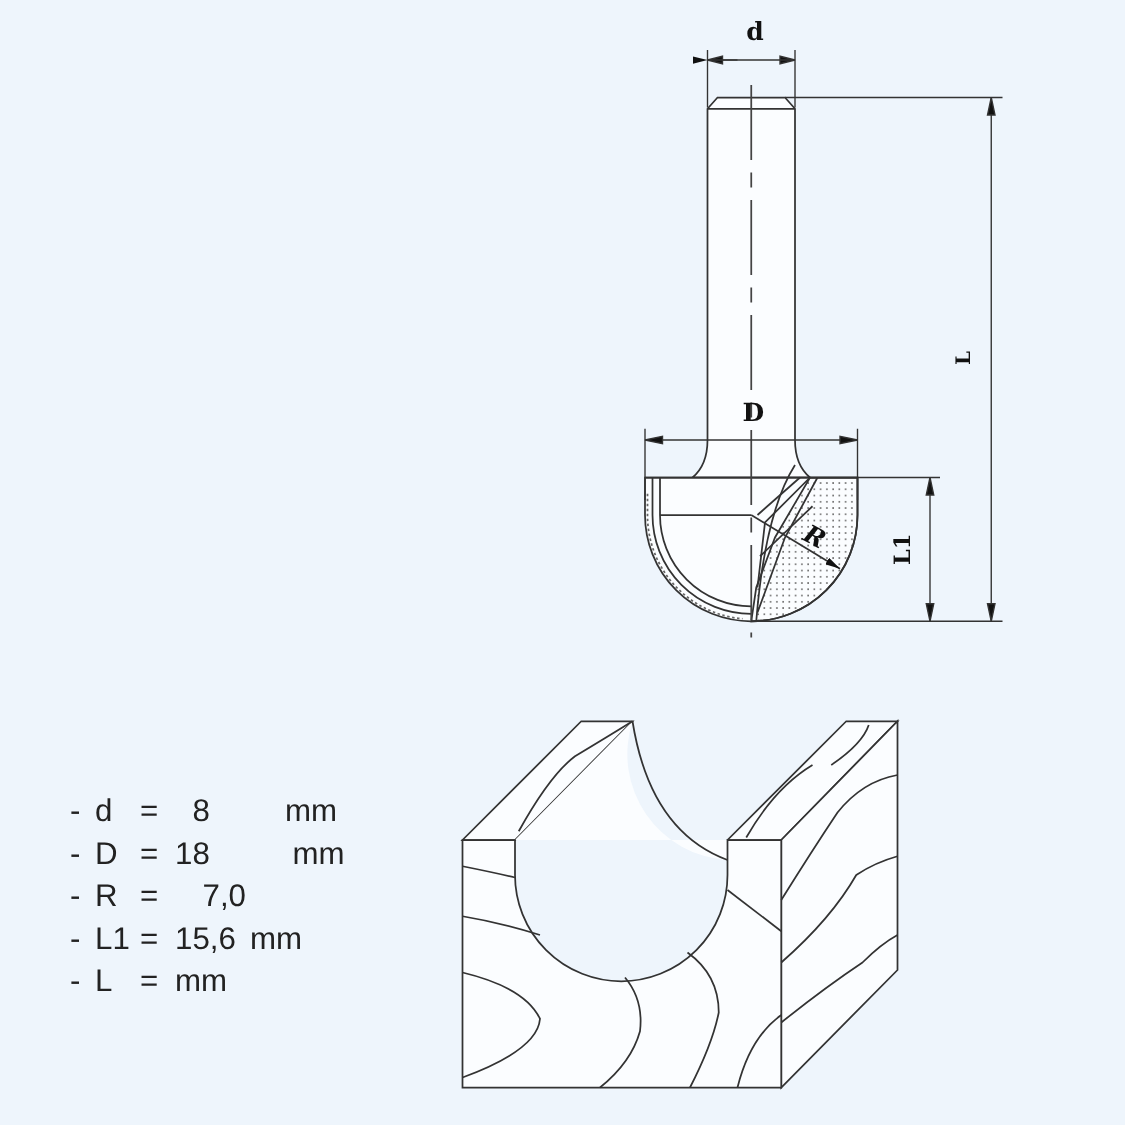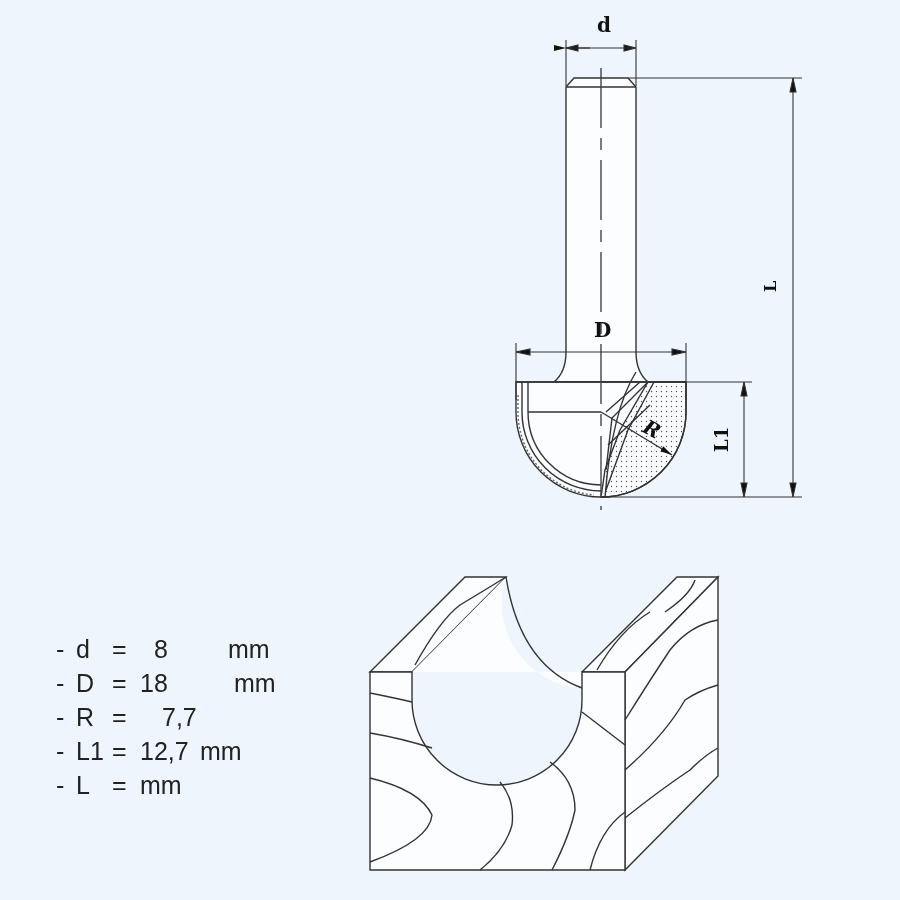--- a/index.html
+++ b/index.html
@@ -122,21 +122,21 @@
 </svg>
 
 <div class="spec">
   <div class="spec-row">
     <span class="c1">-</span><span class="c2">d</span><span class="c3">=</span><span class="c4" style="padding-left:14px;width:74px">8</span><span>mm</span>
   </div>
   <div class="spec-row">
     <span class="c1">-</span><span class="c2">D</span><span class="c3">=</span><span class="c4" style="width:94px">18</span><span>mm</span>
   </div>
   <div class="spec-row">
-    <span class="c1">-</span><span class="c2">R</span><span class="c3">=</span><span class="c4" style="padding-left:22px;width:66px">7,7</span><span></span>
+    <span class="c1">-</span><span class="c2">R</span><span class="c3">=</span><span class="c4" style="padding-left:22px;width:66px">7,0</span><span></span>
   </div>
   <div class="spec-row">
-    <span class="c1">-</span><span class="c2">L1</span><span class="c3">=</span><span class="c4" style="width:60px">12,7</span><span>mm</span>
+    <span class="c1">-</span><span class="c2">L1</span><span class="c3">=</span><span class="c4" style="width:60px">15,6</span><span>mm</span>
   </div>
   <div class="spec-row">
     <span class="c1">-</span><span class="c2">L</span><span class="c3">=</span><span>mm</span>
   </div>
 </div>
 
 </body></html>

